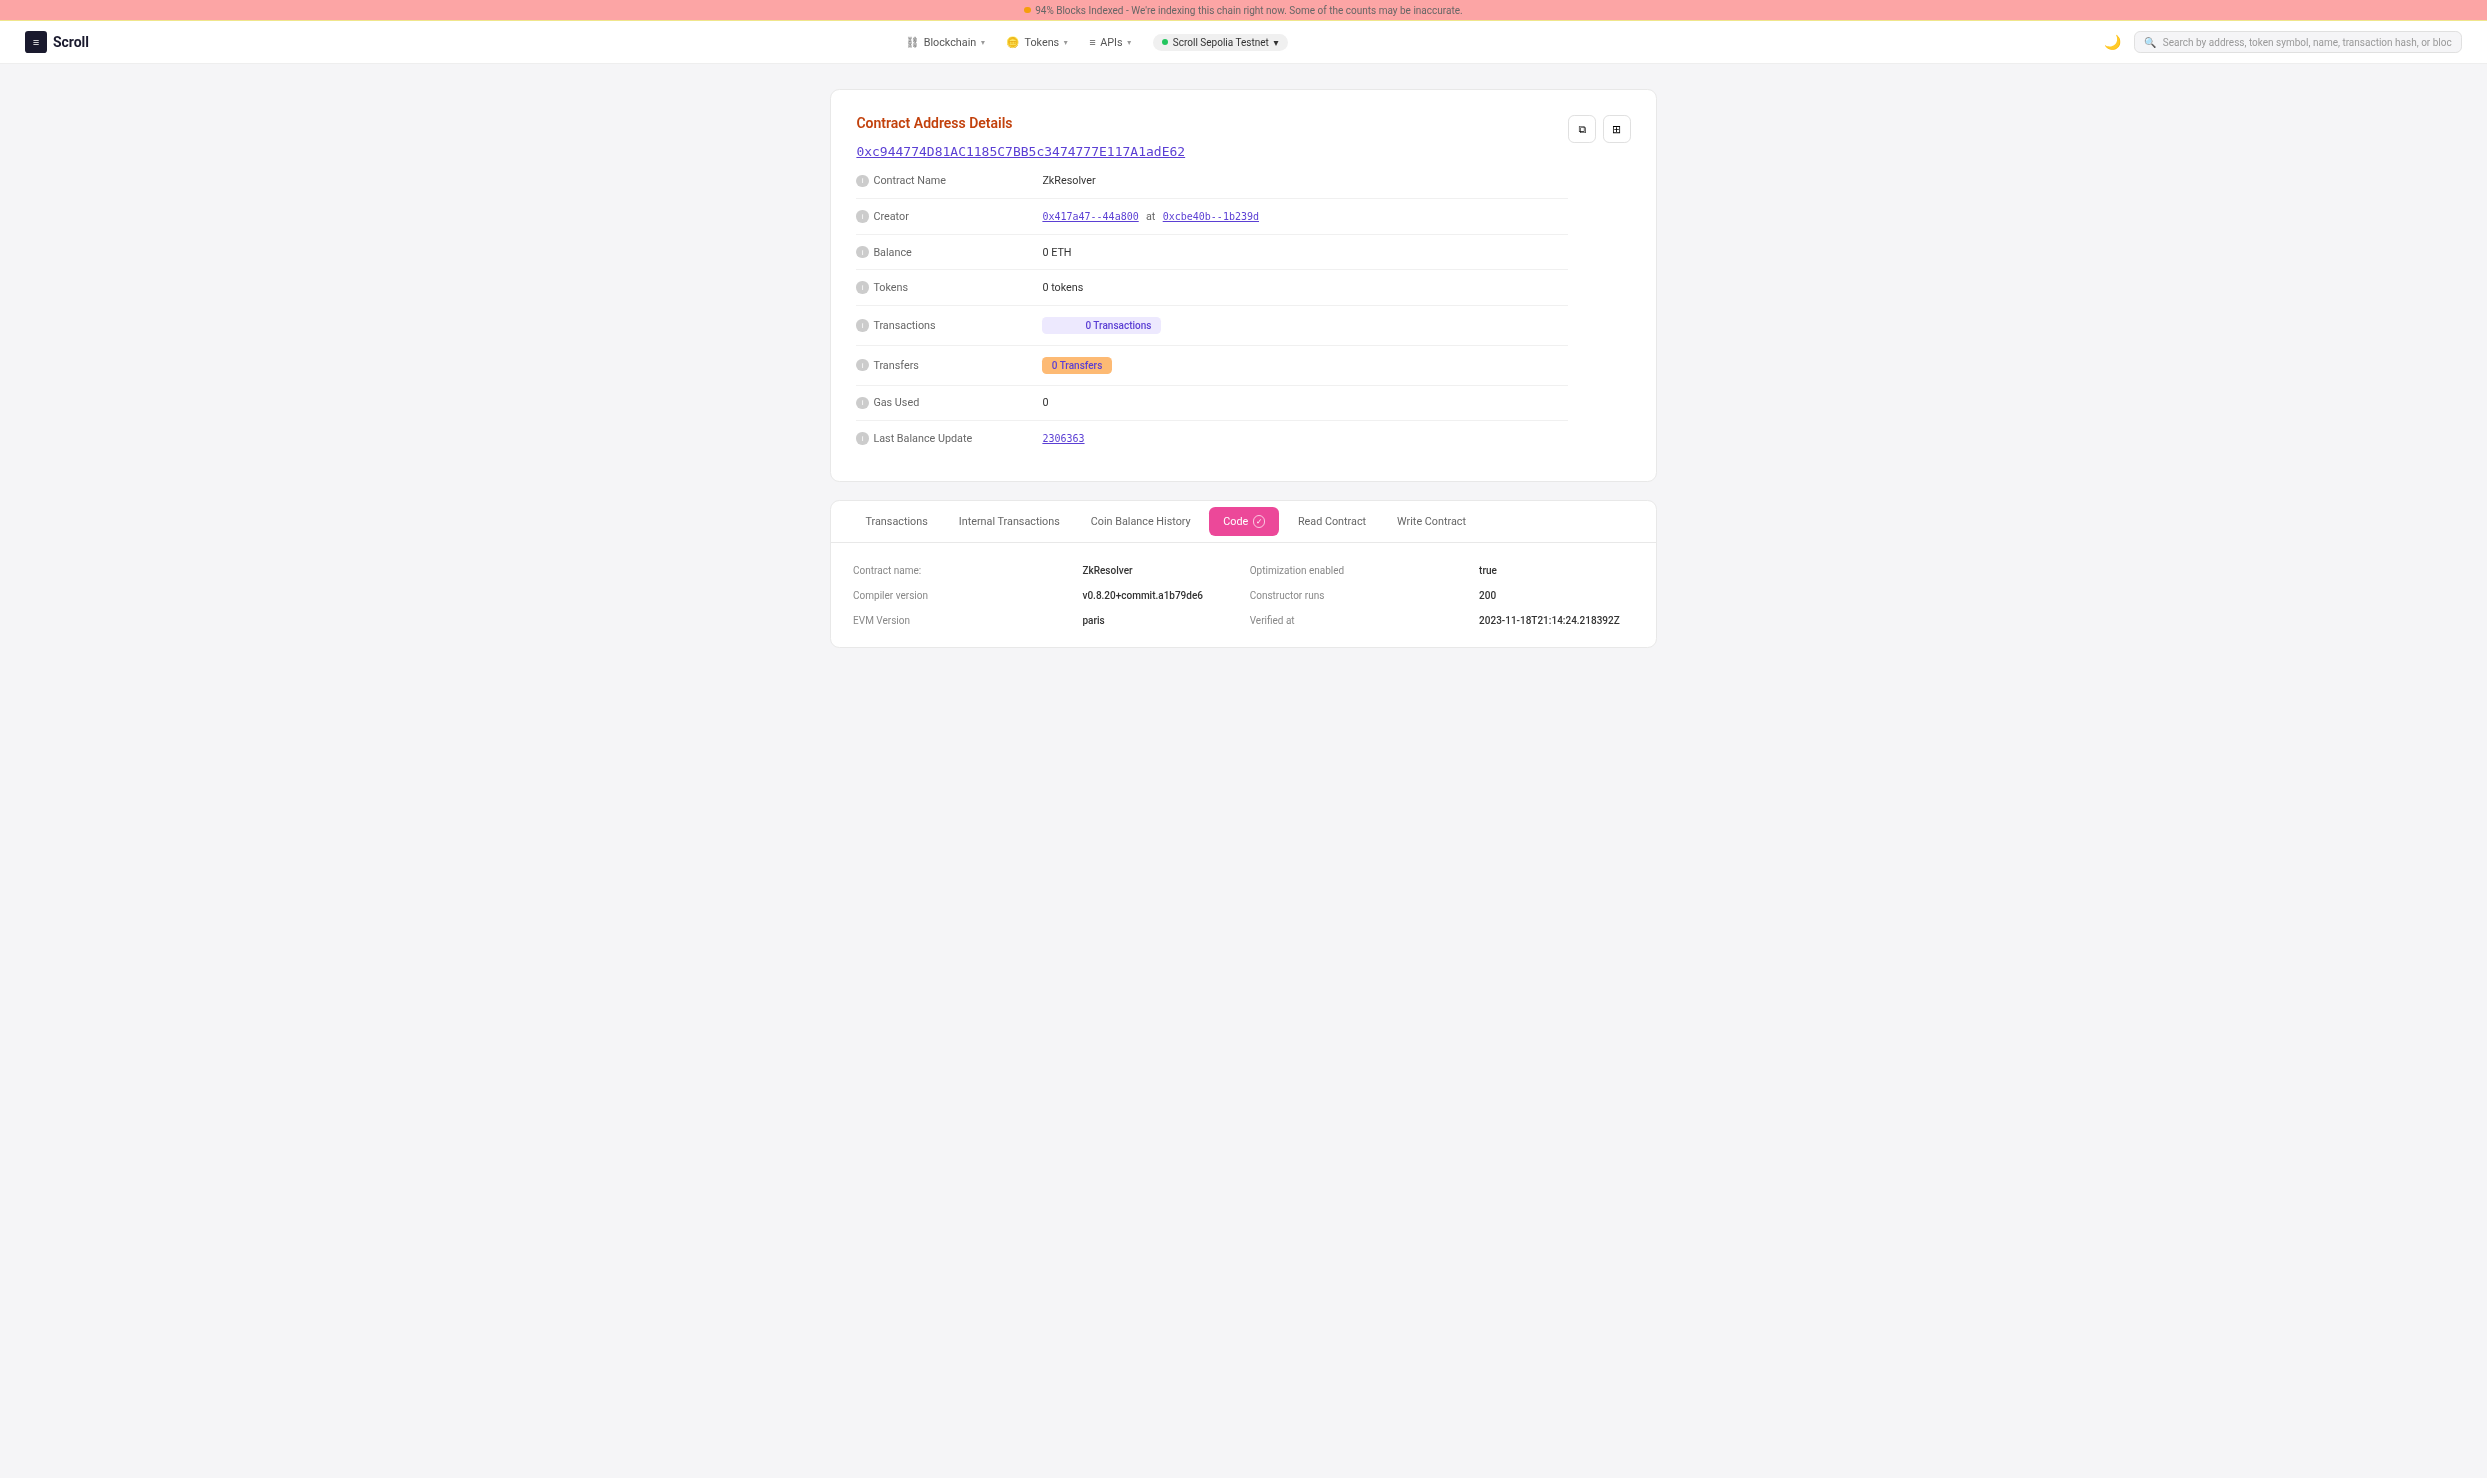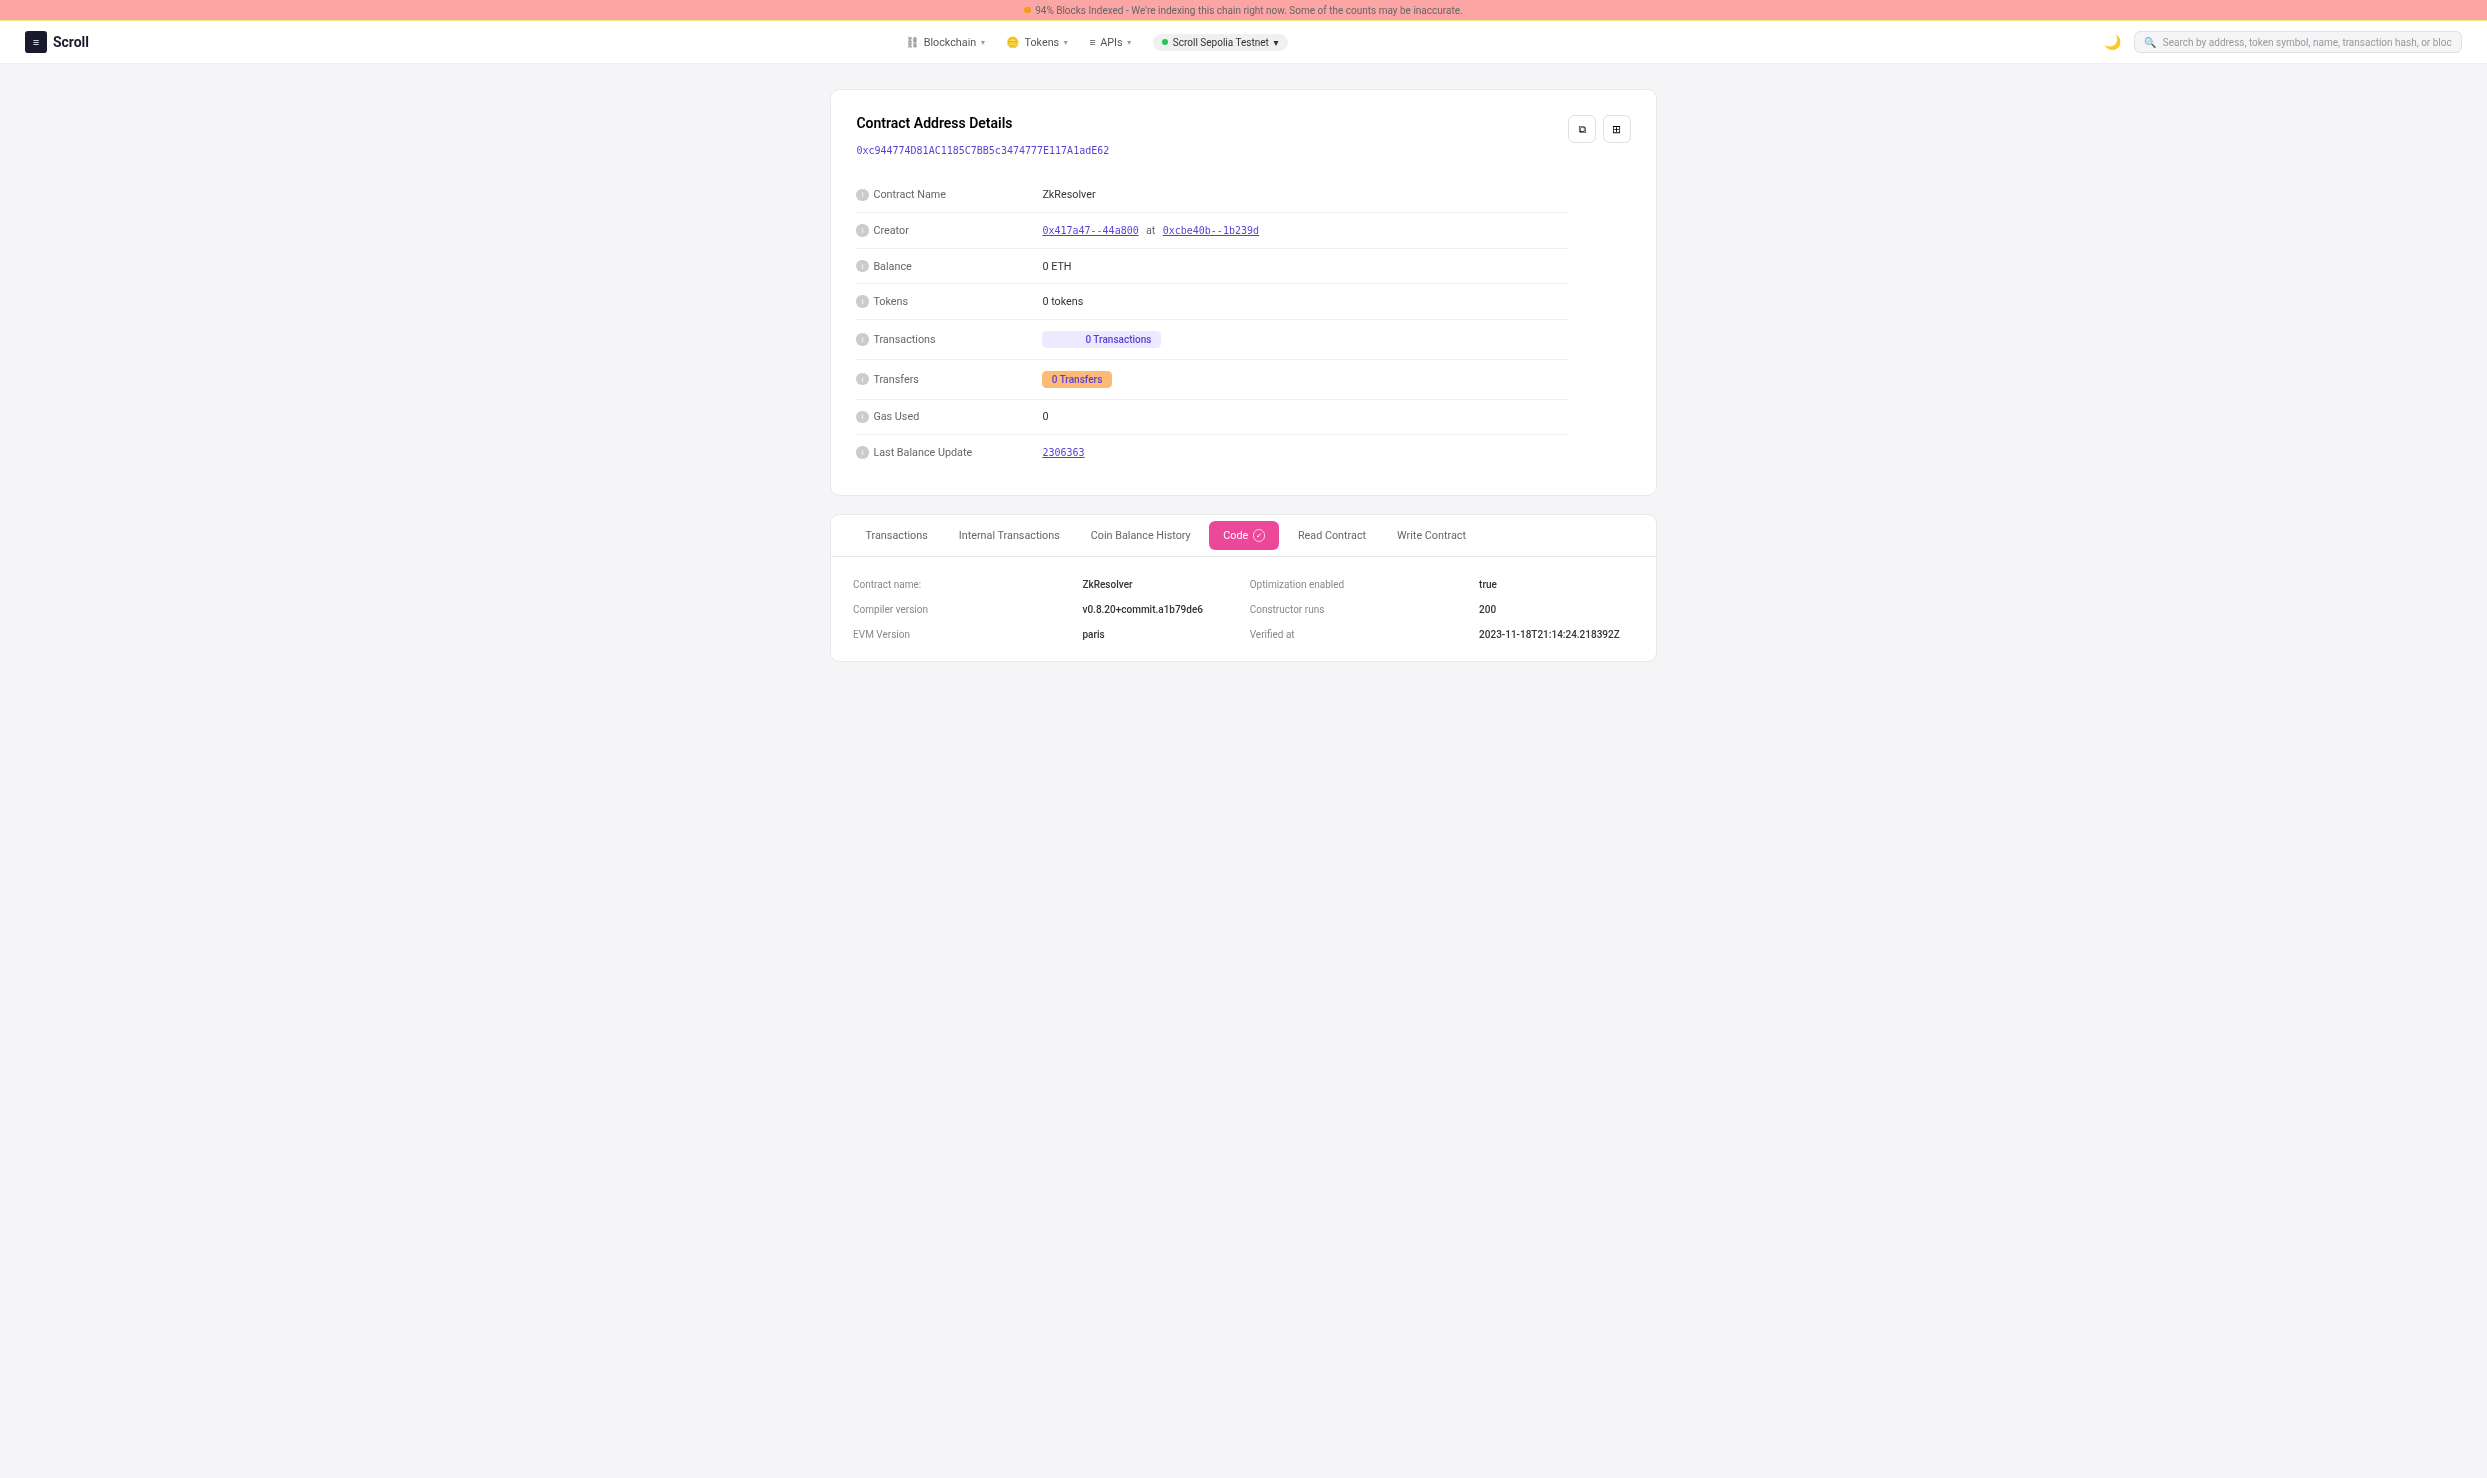--- a/index.html
+++ b/index.html
@@ -133,31 +133,32 @@
     .card {
       background: #fff;
       border-radius: 9.3px;
       border: 0.8px solid #e8e8e8;
       padding: 25px;
     }
 
     .card-title {
       font-size: 14px;
       font-weight: 600;
-      color: #000000;
+      color: #c2410c;
       margin-bottom: 12.4px;
     }
 
     .address-link {
       color: #5b3fd4;
-      font-size: 10px;
+      text-decoration: underline;
+      font-size: 13px;
       font-family: monospace;
       cursor: pointer;
       display: inline-block;
-      margin-bottom: 22px;
+      margin-bottom: 5px;
     }
 
     .detail-grid {
       display: flex;
       flex-direction: column;
       gap: 0;
     }
 
     .detail-row {
       display: flex;

